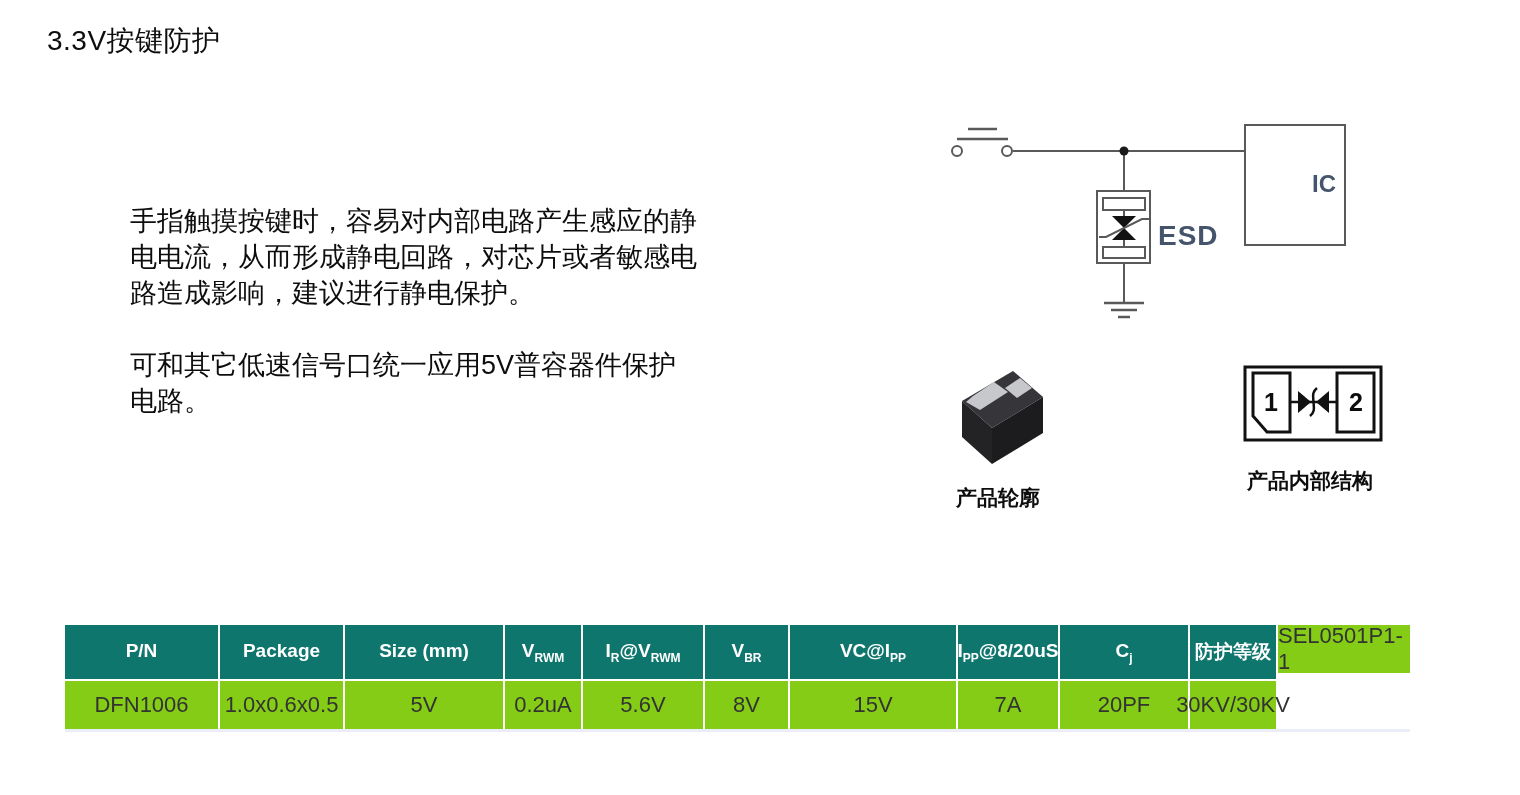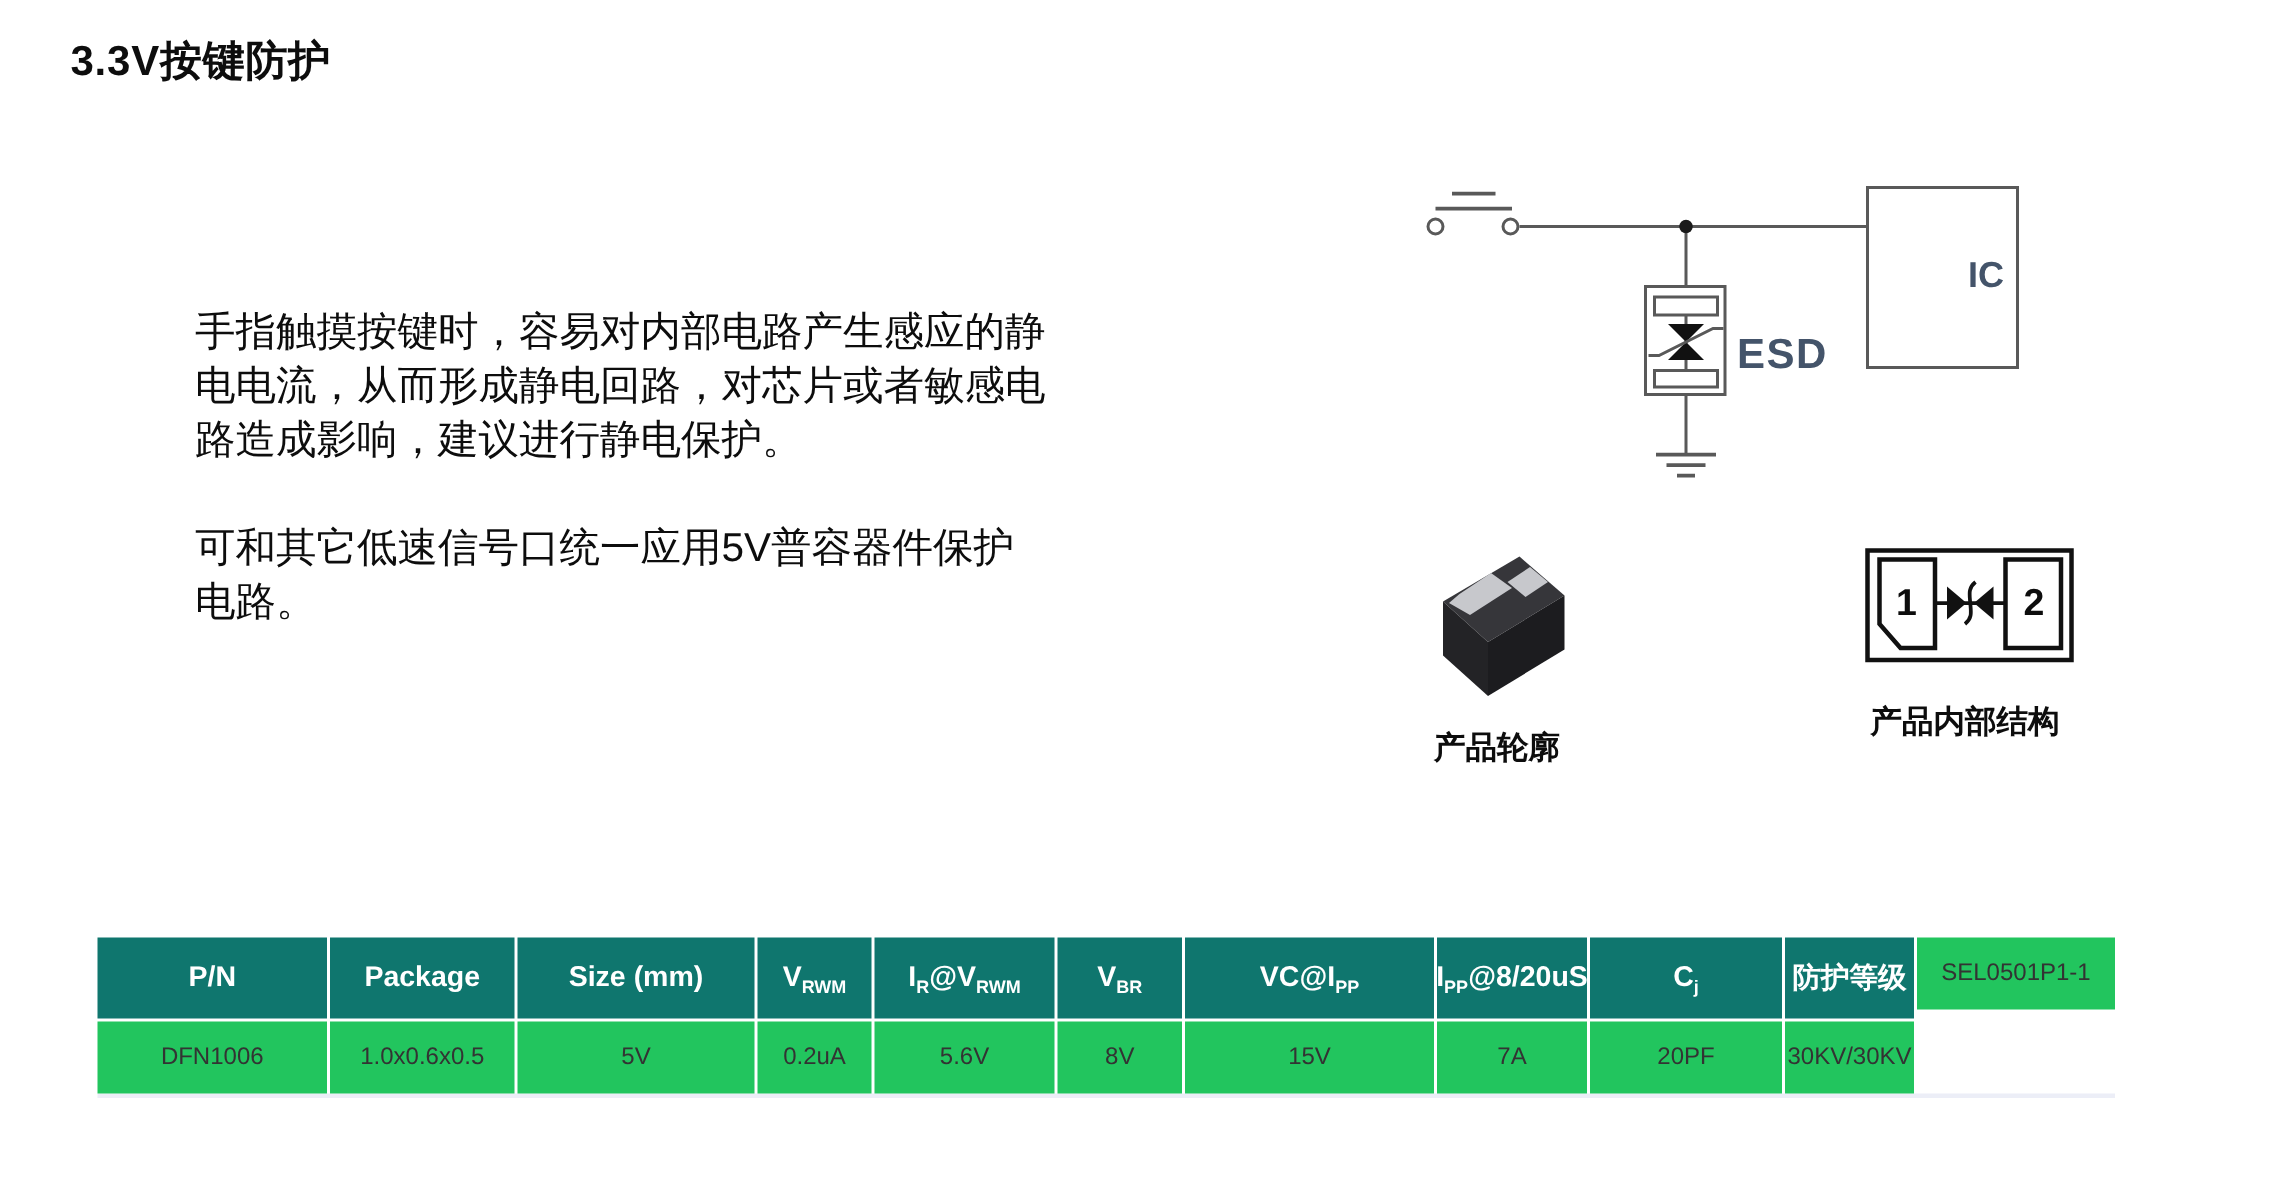--- a/index.html
+++ b/index.html
@@ -12,21 +12,21 @@
     font-family: "Liberation Sans", sans-serif;
     overflow: hidden;
     color: #111;
   }
   .title {
     position: absolute;
     left: 47px;
     top: 22px;
     margin: 0;
     font-size: 28px;
-    font-weight: bold;
+    font-weight: normal;
     color: #0d0d0d;
     letter-spacing: 0.5px;
   }
   .intro {
     position: absolute;
     left: 130px;
     top: 203px;
     width: 572px;
     font-size: 27px;
     line-height: 36px;
@@ -62,27 +62,27 @@
     background: #0f766e;
     color: #ffffff;
     height: 54px;
     display: flex;
     align-items: center;
     justify-content: center;
     font-size: 19px;
     font-weight: bold;
   }
   .td {
-    background: #22c55e;
+    background: #84cc16;
     color: #333333;
     height: 48px;
     display: flex;
     align-items: center;
     justify-content: center;
-    font-size: 16px;
+    font-size: 22px;
   }
   .th sub { font-size: 12px; font-weight: bold; line-height: 1; }
 </style>
 </head>
 <body>
 
 <div class="page">
 
   <h1 class="title">3.3V按键防护</h1>
 

